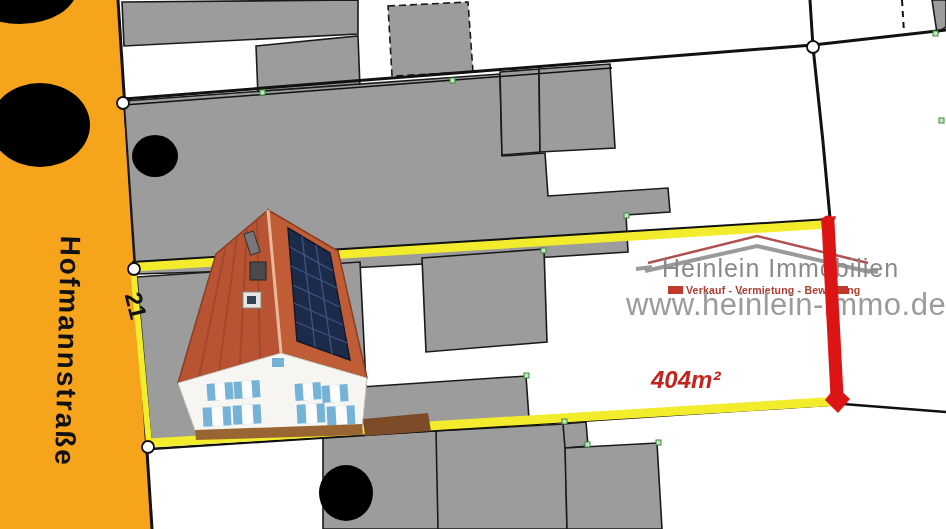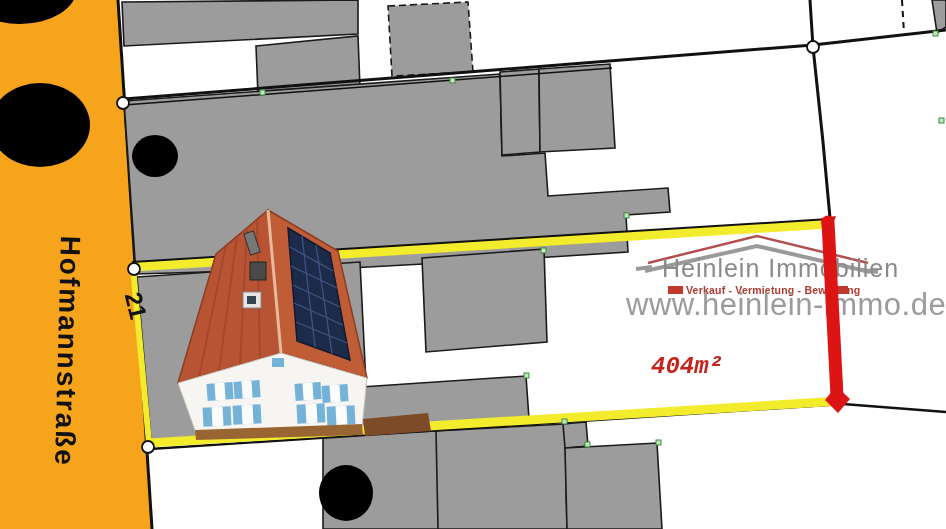--- a/index.html
+++ b/index.html
@@ -13,21 +13,21 @@
             transform:rotate(76deg);transform-origin:0 0;}
   .watermark{left:626px;top:171px;font-size:30px;color:#9b9b9b;letter-spacing:1px;}
   .company{left:662px;top:256px;font-size:25px;color:#8a8a8a;letter-spacing:1px;}
   .tagline{left:686px;top:285px;font-size:10.5px;font-weight:bold;color:#b03a30;letter-spacing:.2px;}
   .tagblock{position:absolute;background:#c0392b;height:8px;}
   .tb-l{left:668px;top:286px;width:15px;}
   .tb-r{left:832px;top:286px;width:16px;}
   .website{left:626px;top:289px;font-size:31px;color:#9b9b9b;letter-spacing:.5px;}
   .bestand{left:546px;top:282px;font-size:31px;font-weight:bold;color:#9e1b13;
            text-shadow:1px 1px 0 #c4564a;}
-  .area{left:651px;top:355px;font-size:24px;font-weight:bold;font-style:italic;color:#c3251e;font-family:Liberation Mono, monospace;}
+  .area{left:651px;top:368px;font-size:24px;font-weight:bold;font-style:italic;color:#c3251e;}
   .z2{z-index:2}.z3{z-index:3}.z4{z-index:4}.z5{z-index:5}
 </style>
 </head>
 <body>
 
 <div class="stage">
 
   <svg width="946" height="529" viewBox="0 0 946 529">
 
     <polygon points="0,0 118,0 152,529 0,529" fill="#F7A41D"></polygon>

